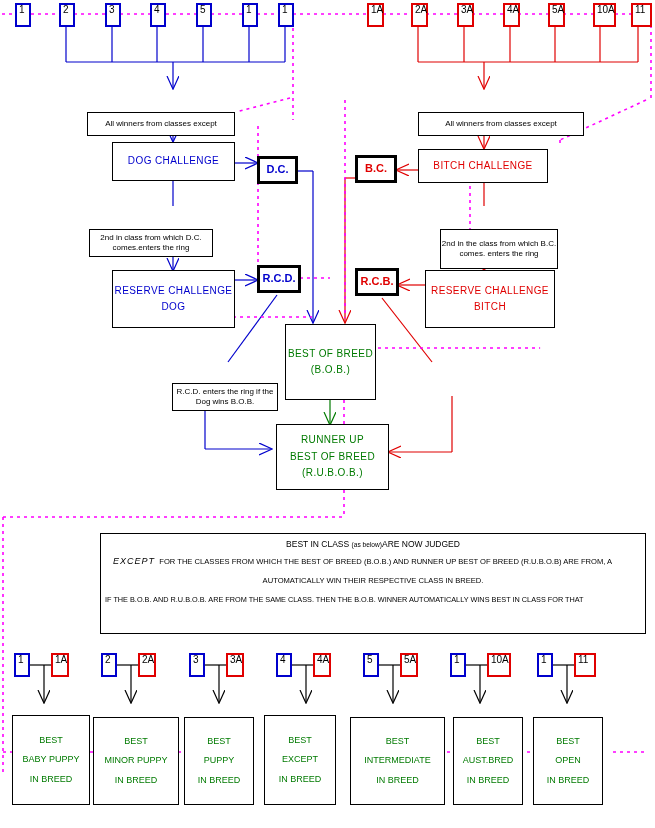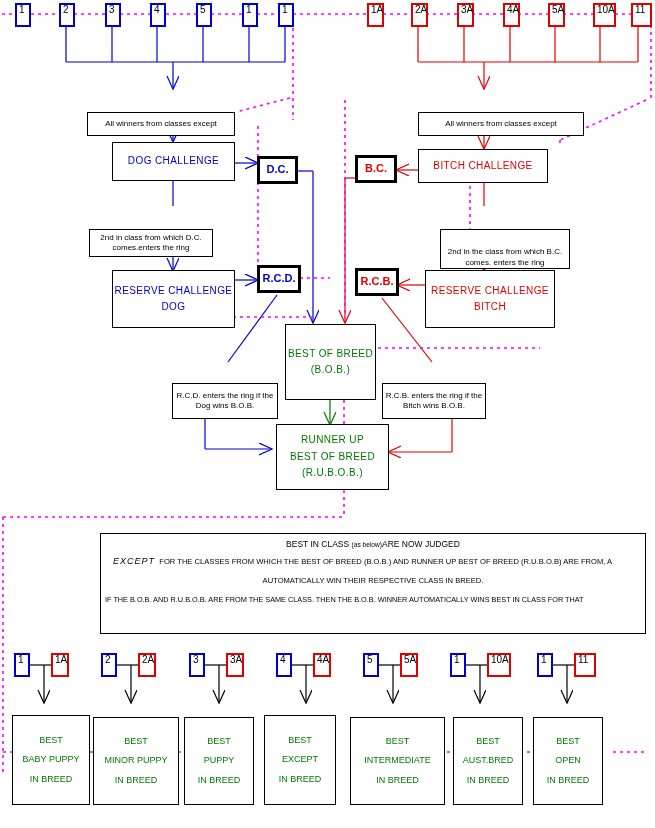--- a/index.html
+++ b/index.html
@@ -326,21 +326,21 @@
     <span>D.C.</span>
   </div>
   <div class="bx thick red-txt" style="left:355px;top:155px;width:42px;height:28px;">
     <span>B.C.</span>
   </div>
 
   <div class="bx note" style="left:89px;top:206px;width:124px;height:28px;">
     <span class="ln">2nd in class from which D.C.</span>
     <span class="ln">comes.enters the ring</span>
   </div>
-  <div class="bx note" style="left:440px;top:206px;width:130px;height:40px;justify-content:flex-end;">
+  <div class="bx note" style="left:440px;top:206px;width:118px;height:40px;">
     <span class="ln">2nd in the class from which B.C.</span>
     <span class="ln">comes. enters the ring</span>
   </div>
 
   <div class="bx titled blue-txt" style="left:112px;top:270px;width:123px;height:58px;">
     <span class="ln">RESERVE CHALLENGE</span>
     <span class="ln">DOG</span>
   </div>
   <div class="bx titled red-txt" style="left:425px;top:270px;width:130px;height:58px;">
     <span class="ln">RESERVE CHALLENGE</span>
@@ -352,27 +352,23 @@
   </div>
   <div class="bx thick red-txt" style="left:355px;top:268px;width:44px;height:28px;">
     <span>R.C.B.</span>
   </div>
 
   <div class="bx titled green-txt" style="left:285px;top:324px;width:91px;height:76px;">
     <span class="ln">BEST OF BREED</span>
     <span class="ln">(B.O.B.)</span>
   </div>
 
-  <div class="bx note" style="left:172px;top:360px;width:106px;height:36px;">
+  <div class="bx note" style="left:172px;top:360px;width:106px;height:28px;">
     <span class="ln">R.C.D. enters the ring if the</span>
     <span class="ln">Dog wins B.O.B.</span>
-  </div>
-  <div class="bx note" style="left:382px;top:360px;width:104px;height:36px;">
-    <span class="ln">R.C.B. enters the ring if the</span>
-    <span class="ln">Bitch wins B.O.B.</span>
   </div>
 
   <div class="bx titled green-txt" style="left:276px;top:424px;width:113px;height:66px;">
     <span class="ln">RUNNER UP</span>
     <span class="ln">BEST OF BREED</span>
     <span class="ln">(R.U.B.O.B.)</span>
   </div>
 
   <div class="bx statement" style="left:100px;top:533px;width:546px;height:101px;">
     <span class="s-line l1">

